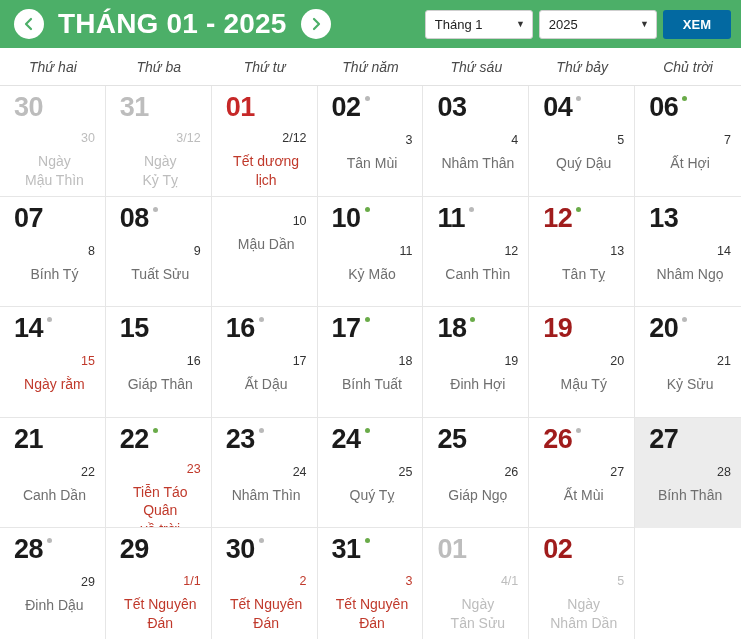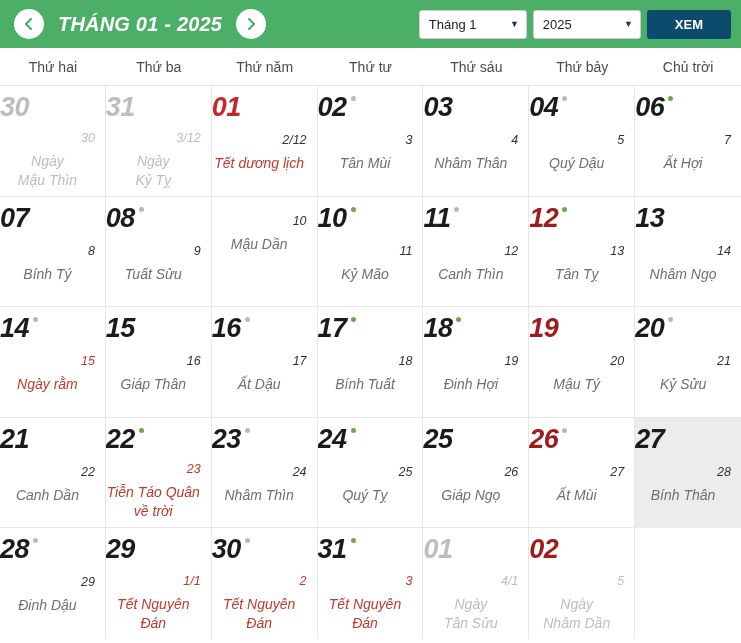--- a/index.html
+++ b/index.html
@@ -24,26 +24,25 @@
     width: 30px; height: 30px;
     border-radius: 50%;
     background: #ffffff;
     display: flex; align-items: center; justify-content: center;
     flex: 0 0 auto;
     cursor: pointer;
   }
   .nav-circle svg { display: block; }
   .month-title {
     color: #ffffff;
-    font-size: 20px;
+    font-size: 28px;
     font-weight: bold;
     letter-spacing: .2px;
     margin: 0 14px;
     white-space: nowrap;
-    font-style: italic;
   }
   .topbar-right {
     margin-left: auto;
     display: flex;
     align-items: flex-end;
     gap: 6px;
   }
   .sel {
     appearance: none;
     -webkit-appearance: none;
@@ -61,66 +60,66 @@
   .sel-wrap .caret {
     position: absolute;
     right: 8px; top: 50%;
     transform: translateY(-50%);
     pointer-events: none;
     font-size: 9px;
     color: #333;
     line-height: 1;
   }
   .sel-month { width: 108px; }
-  .sel-year  { width: 108px; }
+  .sel-year  { width: 118px; }
   .btn-view {
-    background: #0c4a6e;
+    background: #0369a1;
     color: #ffffff;
     border: none;
     height: 29px;
-    padding: 0 28px;
+    padding: 0 20px;
     font-size: 13px;
     font-weight: bold;
     border-radius: 3px;
     cursor: pointer;
     font-family: "Liberation Sans", sans-serif;
   }
 
   
   .weekdays {
     display: grid;
     grid-template-columns: repeat(7, 1fr);
     height: 38px;
     border-bottom: 1px solid #e2e2e2;
+    font-style: italic;
   }
   .weekday {
     display: flex;
     align-items: center;
     justify-content: center;
     font-size: 14px;
     color: #4a4a4a;
   }
 
   
   .grid {
     display: grid;
     grid-template-columns: repeat(7, 1fr);
     grid-template-rows: repeat(5, 110.5px);
   }
   .cell {
     border-right: 1px solid #e6e6e6;
     border-bottom: 1px solid #e6e6e6;
-    padding: 8px 10px 6px 0;
+    padding: 8px 10px 6px 14px;
     display: flex;
     flex-direction: column;
     position: relative;
     background: #ffffff;
     cursor: pointer;
     overflow: hidden;
-    font-style: italic;
   }
   .cell:nth-child(7n) { border-right: none; }
   .grid > .cell:nth-last-child(-n+7) { border-bottom: none; }
   .cell.today { background: #ececec; }
 
   .num-row {
     display: flex;
     align-items: flex-start;
     line-height: 1;
     height: 30px;
@@ -199,22 +198,22 @@
       <span class="caret">▼</span>
     </span>
 
     <button class="btn-view">XEM</button>
   </div>
 </div>
 
 <div class="weekdays">
     <div class="weekday">Thứ hai</div>
     <div class="weekday">Thứ ba</div>
+    <div class="weekday">Thứ tư</div>
     <div class="weekday">Thứ năm</div>
-    <div class="weekday">Thứ tư</div>
     <div class="weekday">Thứ sáu</div>
     <div class="weekday">Thứ bảy</div>
     <div class="weekday">Chủ trời</div>
   </div>
 
 <div class="grid">
     <div class="cell">
       <div class="num-row">
         <span class="daynum muted">30</span>
         <span class="dot none"></span>

